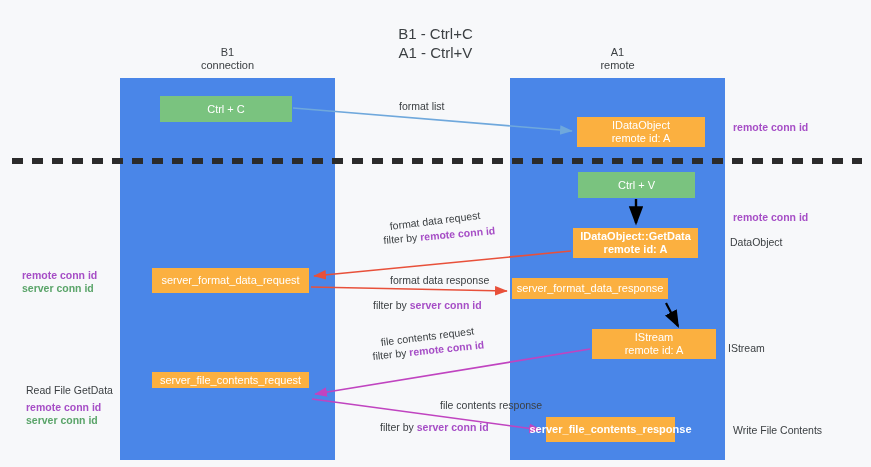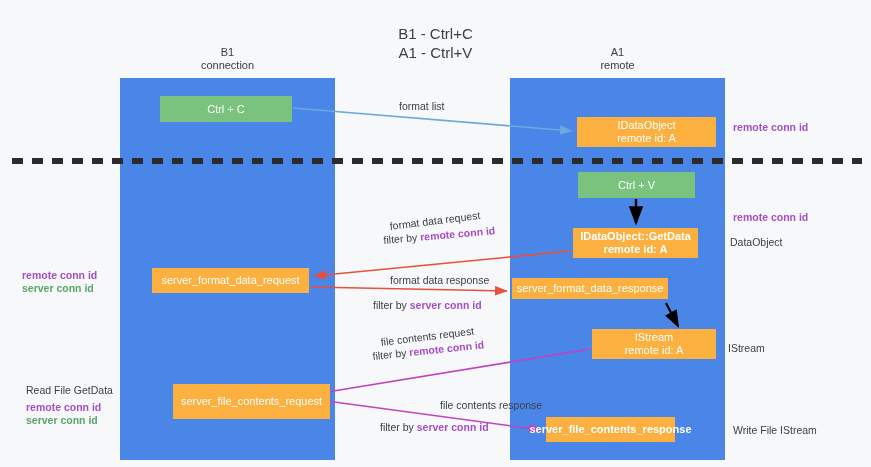--- a/index.html
+++ b/index.html
@@ -33,27 +33,27 @@
   
   .node{
     position:absolute;display:flex;align-items:center;justify-content:center;
     text-align:center;color:#ffffff;font-size:11px;line-height:13px;
     white-space:pre-line;box-sizing:border-box;padding:2px 4px;
   }
   .node.green{background:#7ac37f;}
   .node.orange{background:#fbb040;}
 
   #n-ctrlc{left:160px;top:96px;width:132px;height:26px;}
-  #n-idataobject{left:577px;top:117px;width:139px;height:30px;}
+  #n-idataobject{left:577px;top:117px;width:128px;height:30px;}
   #n-ctrlv{left:578px;top:172px;width:117px;height:26px;}
   #n-getdata{left:573px;top:228px;width:125px;height:30px;font-weight:bold;}
   #n-fmtreq{left:152px;top:268px;width:157px;height:25px;}
   #n-fmtresp{left:512px;top:278px;width:156px;height:21px;}
   #n-istream{left:592px;top:329px;width:124px;height:30px;}
-  #n-filereq{left:152px;top:384px;width:157px;height:35px;margin-left:21px;}
+  #n-filereq{left:152px;top:372px;width:157px;height:16px;}
   #n-fileresp{left:546px;top:417px;width:129px;height:25px;font-weight:bold;}
 
   
   #overlay{position:absolute;left:0;top:0;width:871px;height:467px;}
 
   
   .ann{position:absolute;font-size:10.5px;line-height:13px;color:#3c4043;white-space:nowrap;}
   .ann .purple{color:#a64ec6;font-weight:bold;}
   .ann .green{color:#5aa469;font-weight:bold;}
   .ann.bold-purple{color:#a64ec6;font-weight:bold;}
@@ -152,21 +152,21 @@
   <div class="ann rot" id="a-fcr1">file contents request</div>
   <div class="ann rot" id="a-fcr2"><span>filter by</span> <span class="purple">remote conn id</span></div>
 
   <div class="ann" id="a-fcresp1">file contents response</div>
   <div class="ann" id="a-fcresp2"><span>filter by</span> <span class="purple">server conn id</span></div>
 
   <div class="ann bold-purple" id="r-remote1">remote conn id</div>
   <div class="ann bold-purple" id="r-remote2">remote conn id</div>
   <div class="ann" id="r-dataobject">DataObject</div>
   <div class="ann" id="r-istream">IStream</div>
-  <div class="ann" id="r-writefile">Write File IStream</div>
+  <div class="ann" id="r-writefile">Write File Contents</div>
 
   <div class="ann" id="l-ids1">
     <span class="purple">remote conn id</span><br>
     <span class="green">server conn id</span>
   </div>
   <div class="ann" id="l-readfile">Read File GetData</div>
   <div class="ann" id="l-ids2">
     <span class="purple">remote conn id</span><br>
     <span class="green">server conn id</span>
   </div>

